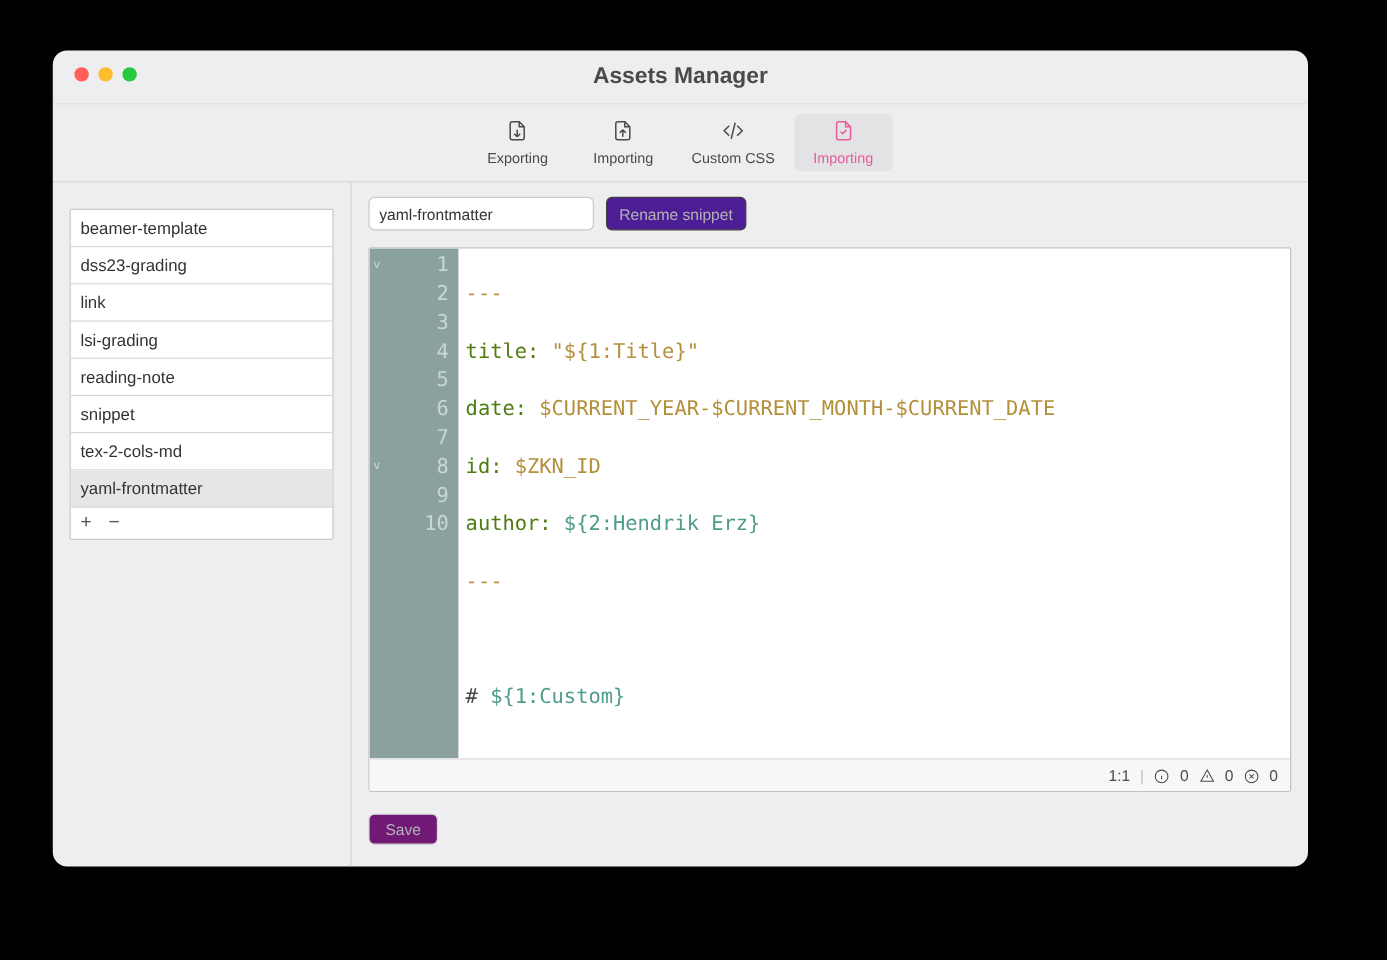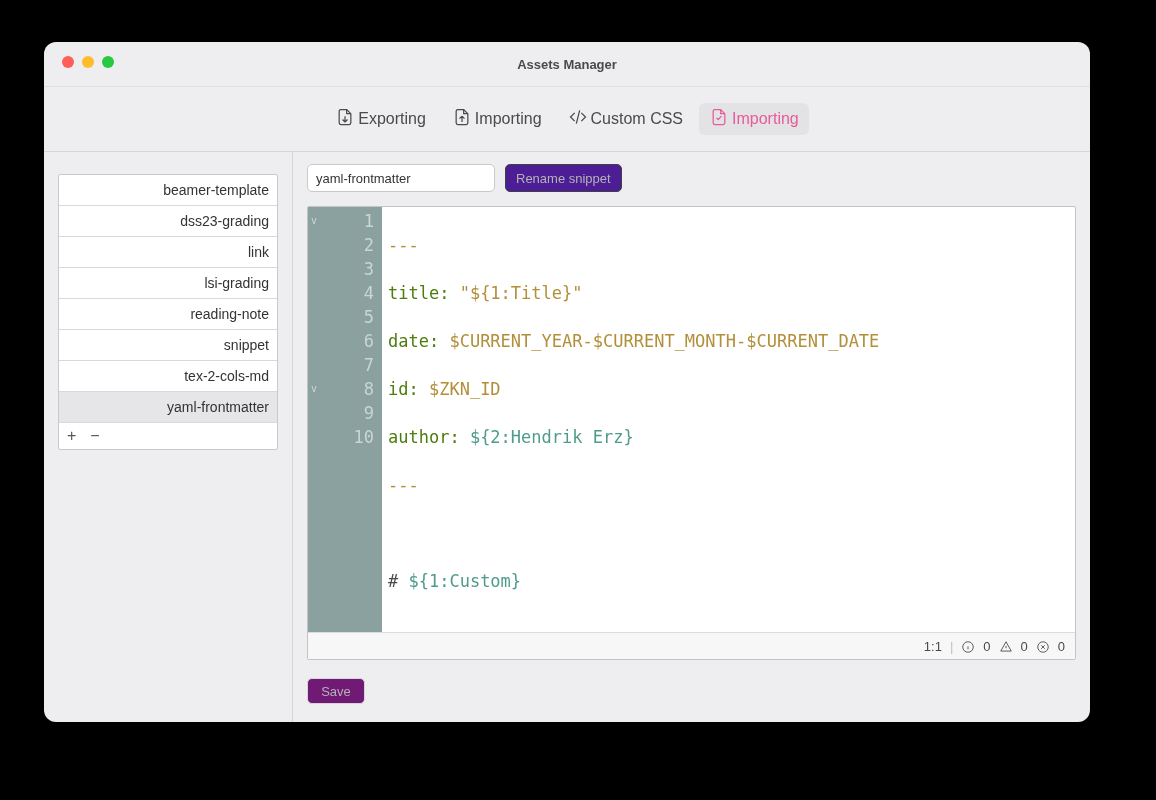--- a/index.html
+++ b/index.html
@@ -4,29 +4,29 @@
 <style>
   html,body{margin:0;padding:0;height:100%;background:#000;font-family:-apple-system,BlinkMacSystemFont,"Segoe UI",Helvetica,Arial,sans-serif;}
   .stage{width:1156px;height:800px;position:relative;}
   .window{position:absolute;left:44px;top:42px;width:1046px;height:680px;background:#eeeef0;border-radius:12px;box-shadow:0 20px 60px rgba(0,0,0,.5);display:flex;flex-direction:column;overflow:hidden;}
   .titlebar{height:44px;display:flex;align-items:center;position:relative;border-bottom:1px solid #e0e0e2;}
   .traffic{position:absolute;left:18px;top:14px;display:flex;gap:8px;}
   .dot{width:12px;height:12px;border-radius:50%;}
   .dot.r{background:#ff5f57;}
   .dot.y{background:#febc2e;}
   .dot.g{background:#28c840;}
-  .title{position:absolute;left:0;right:0;text-align:center;font-weight:600;color:#4a4a4c;font-size:13px;}
+  .title{position:absolute;left:0;right:0;text-align:center;font-weight:600;color:#4a4a4c;font-size:19px;}
   .toolbar{height:64px;display:flex;align-items:center;justify-content:center;gap:6px;border-bottom:1px solid #d6d6d8;}
-  .tbtn{display:flex;flex-direction:row;align-items:center;justify-content:flex-end;padding:4px 10px;border-radius:6px;color:#4a4a4c;font-size:16px;gap:3px;min-width:62px;text-align:center;cursor:pointer;}
+  .tbtn{display:flex;flex-direction:column;align-items:center;justify-content:flex-end;padding:4px 10px;border-radius:6px;color:#4a4a4c;font-size:12px;gap:3px;min-width:62px;text-align:center;cursor:pointer;}
   .tbtn.active{background:#e3e3e5;}
   .tbtn.active .tlabel{color:#e75a9b;}
   .tbtn.active svg{stroke:#e75a9b;fill:none;}
   .tbtn svg{width:20px;height:20px;stroke:#4a4a4c;fill:none;stroke-width:1.5;}
   .body{flex:1;display:flex;min-height:0;}
-  .sidebar{width:220px;border-right:1px solid #d6d6d8;padding:22px 14px;text-align:right;}
+  .sidebar{width:220px;border-right:1px solid #d6d6d8;padding:22px 14px;}
   .list{border:1px solid #c9c9cb;border-radius:2px;background:#fff;}
   .li{padding:7px 8px;border-bottom:1px solid #d9d9db;font-size:14px;color:#333;cursor:pointer;}
   .li.sel{background:#e6e6e8;}
   .lctrl{display:flex;gap:14px;padding:4px 8px;font-size:16px;color:#555;}
   .main{flex:1;display:flex;flex-direction:column;padding:12px 14px 18px 14px;min-width:0;}
   .desc{font-size:17px;color:#333;margin:6px 0 8px 0;}
   .toprow{display:flex;gap:10px;margin-bottom:14px;}
   .nameinput{height:26px;width:170px;border:1px solid #c9c9cb;border-radius:5px;padding:0 8px;font-size:13px;background:#fff;color:#333;}
   .renamebtn{height:28px;padding:0 10px;border:1px solid #404040;border-radius:5px;background:#4c1d95;color:#b3b3b5;font-size:13px;cursor:default;}
   .editorwrap{flex:1;border:1px solid #c3c3c5;border-radius:2px;display:flex;flex-direction:column;min-height:0;background:#fff;}

